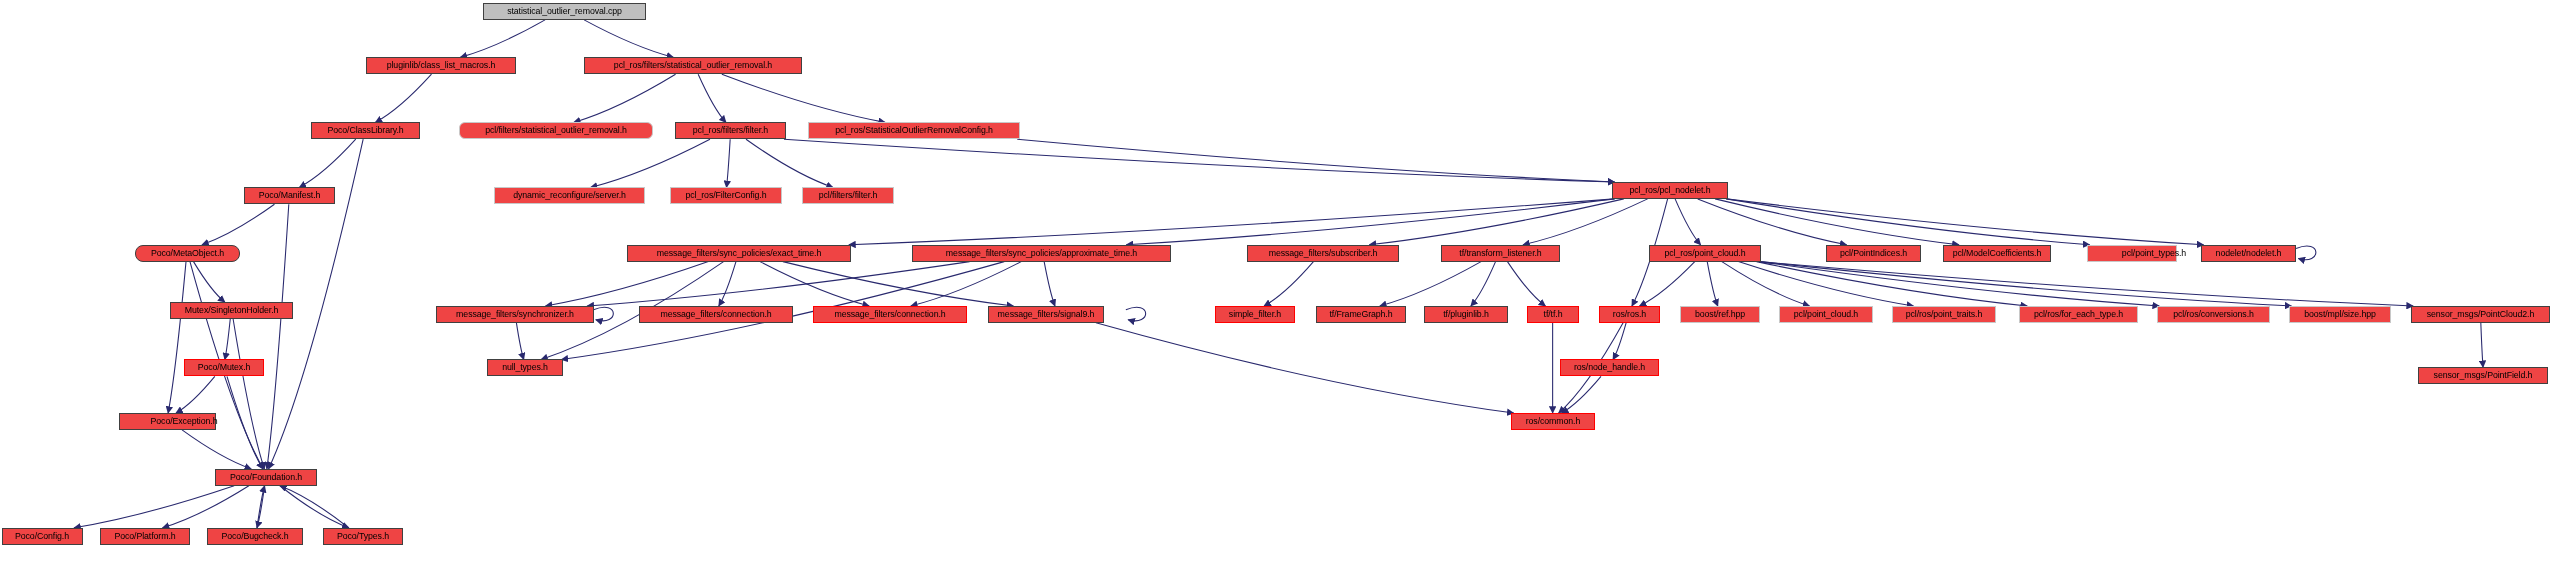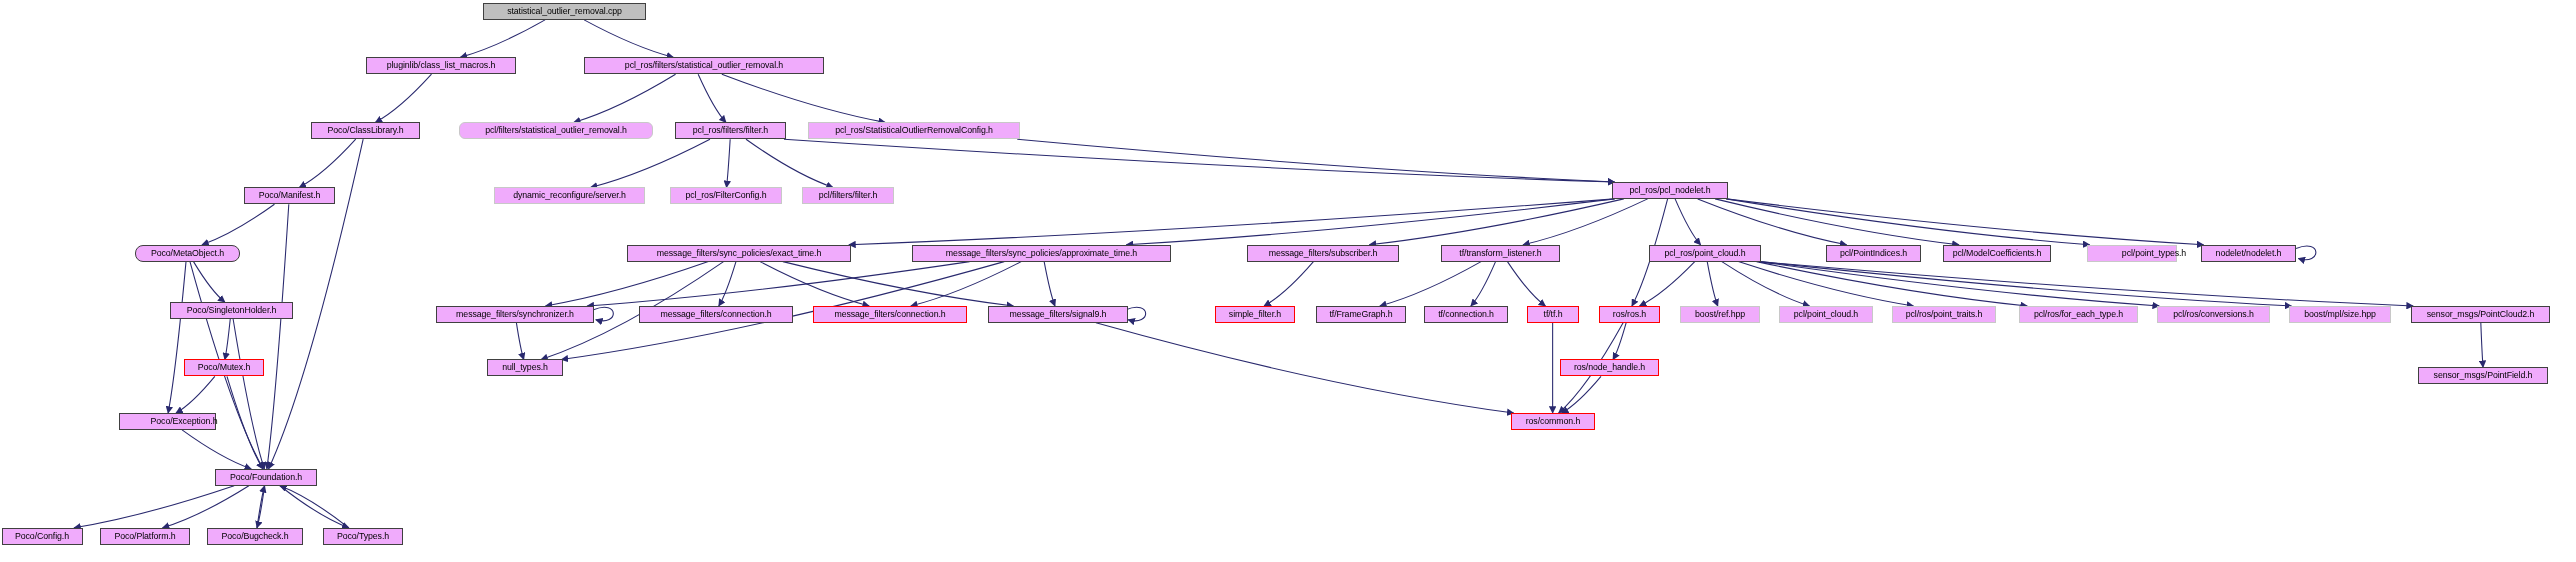--- a/index.html
+++ b/index.html
@@ -29,21 +29,21 @@
   .node {
     position: absolute;
     box-sizing: border-box;
     display: flex;
     align-items: center;
     justify-content: center;
     height: 17px;
     font-size: 8.8px;
     line-height: 1;
     color: #000000;
-    background: #f0abfc;
+    background: #ef4444;
     border: 0.8px solid #808080;
     white-space: nowrap;
     letter-spacing: -0.1px;
   }
   .node.solid   { border: 1.1px solid #404040; }
   .node.red     { border: 1.1px solid #ff0000; }
   .node.root    { border: 1.1px solid #404040; background: #bfbfbf; }
   .node.light   { border: 0.8px solid #c8c8c8; }
   .node-label {
     padding: 0 3.8px;
@@ -133,21 +133,21 @@
         <path d="M 456 690 C 424.5 665.25, 394.8 646, 366 635" fill="none" stroke="#29296e" stroke-width="1.4" marker-end="url(#arrow)"></path>
       </g>
   </svg>
   <div id="nodes">
       <div class="node root" style="left: 483px; top: 3.1px; width: 163px;">
         <span class="node-label">statistical_outlier_removal.cpp</span>
       </div>
       <div class="node solid" style="left: 366px; top: 57px; width: 150px;">
         <span class="node-label">pluginlib/class_list_macros.h</span>
       </div>
-      <div class="node solid" style="left: 584px; top: 57px; width: 240px; align-items: center;">
+      <div class="node solid" style="left: 584px; top: 57px; width: 218px; align-items: center;">
         <span class="node-label">pcl_ros/filters/statistical_outlier_removal.h</span>
       </div>
       <div class="node solid" style="left: 311px; top: 122px; width: 109px;">
         <span class="node-label">Poco/ClassLibrary.h</span>
       </div>
       <div class="node light" style="left: 459px; top: 122px; width: 194px; border-radius: 6px;">
         <span class="node-label">pcl/filters/statistical_outlier_removal.h</span>
       </div>
       <div class="node solid" style="left: 675px; top: 122px; width: 111px;">
         <span class="node-label">pcl_ros/filters/filter.h</span>
@@ -194,42 +194,42 @@
       <div class="node solid" style="left: 1943px; top: 245px; width: 108px;">
         <span class="node-label">pcl/ModelCoefficients.h</span>
       </div>
       <div class="node light" style="left: 2087px; top: 245px; width: 90px; padding-left: 44px;">
         <span class="node-label">pcl/point_types.h</span>
       </div>
       <div class="node solid" style="left: 2201px; top: 245px; width: 95px;">
         <span class="node-label">nodelet/nodelet.h</span>
       </div>
       <div class="node solid" style="left: 170px; top: 302px; width: 123px;">
-        <span class="node-label">Poco/SingletonHolder.h</span>
+        <span class="node-label">Mutex/SingletonHolder.h</span>
       </div>
       <div class="node solid" style="left: 436px; top: 306px; width: 158px;">
         <span class="node-label">message_filters/synchronizer.h</span>
       </div>
       <div class="node solid" style="left: 639px; top: 306px; width: 154px;">
         <span class="node-label">message_filters/connection.h</span>
       </div>
       <div class="node red" style="left: 813px; top: 306px; width: 154px;">
         <span class="node-label">message_filters/connection.h</span>
       </div>
-      <div class="node solid" style="left: 988px; top: 306px; width: 140px;">
+      <div class="node solid" style="left: 988px; top: 306px; width: 116px;">
         <span class="node-label">message_filters/signal9.h</span>
       </div>
       <div class="node red" style="left: 1215px; top: 306px; width: 80px;">
         <span class="node-label">simple_filter.h</span>
       </div>
       <div class="node solid" style="left: 1316px; top: 306px; width: 90px;">
         <span class="node-label">tf/FrameGraph.h</span>
       </div>
       <div class="node solid" style="left: 1424px; top: 306px; width: 84px;">
-        <span class="node-label">tf/connection.h</span>
+        <span class="node-label">tf/pluginlib.h</span>
       </div>
       <div class="node red" style="left: 1527px; top: 306px; width: 52px;">
         <span class="node-label">tf/tf.h</span>
       </div>
       <div class="node red" style="left: 1599px; top: 306px; width: 61px;">
         <span class="node-label">ros/ros.h</span>
       </div>
       <div class="node light" style="left: 1680px; top: 306px; width: 80px;">
         <span class="node-label">boost/ref.hpp</span>
       </div>

